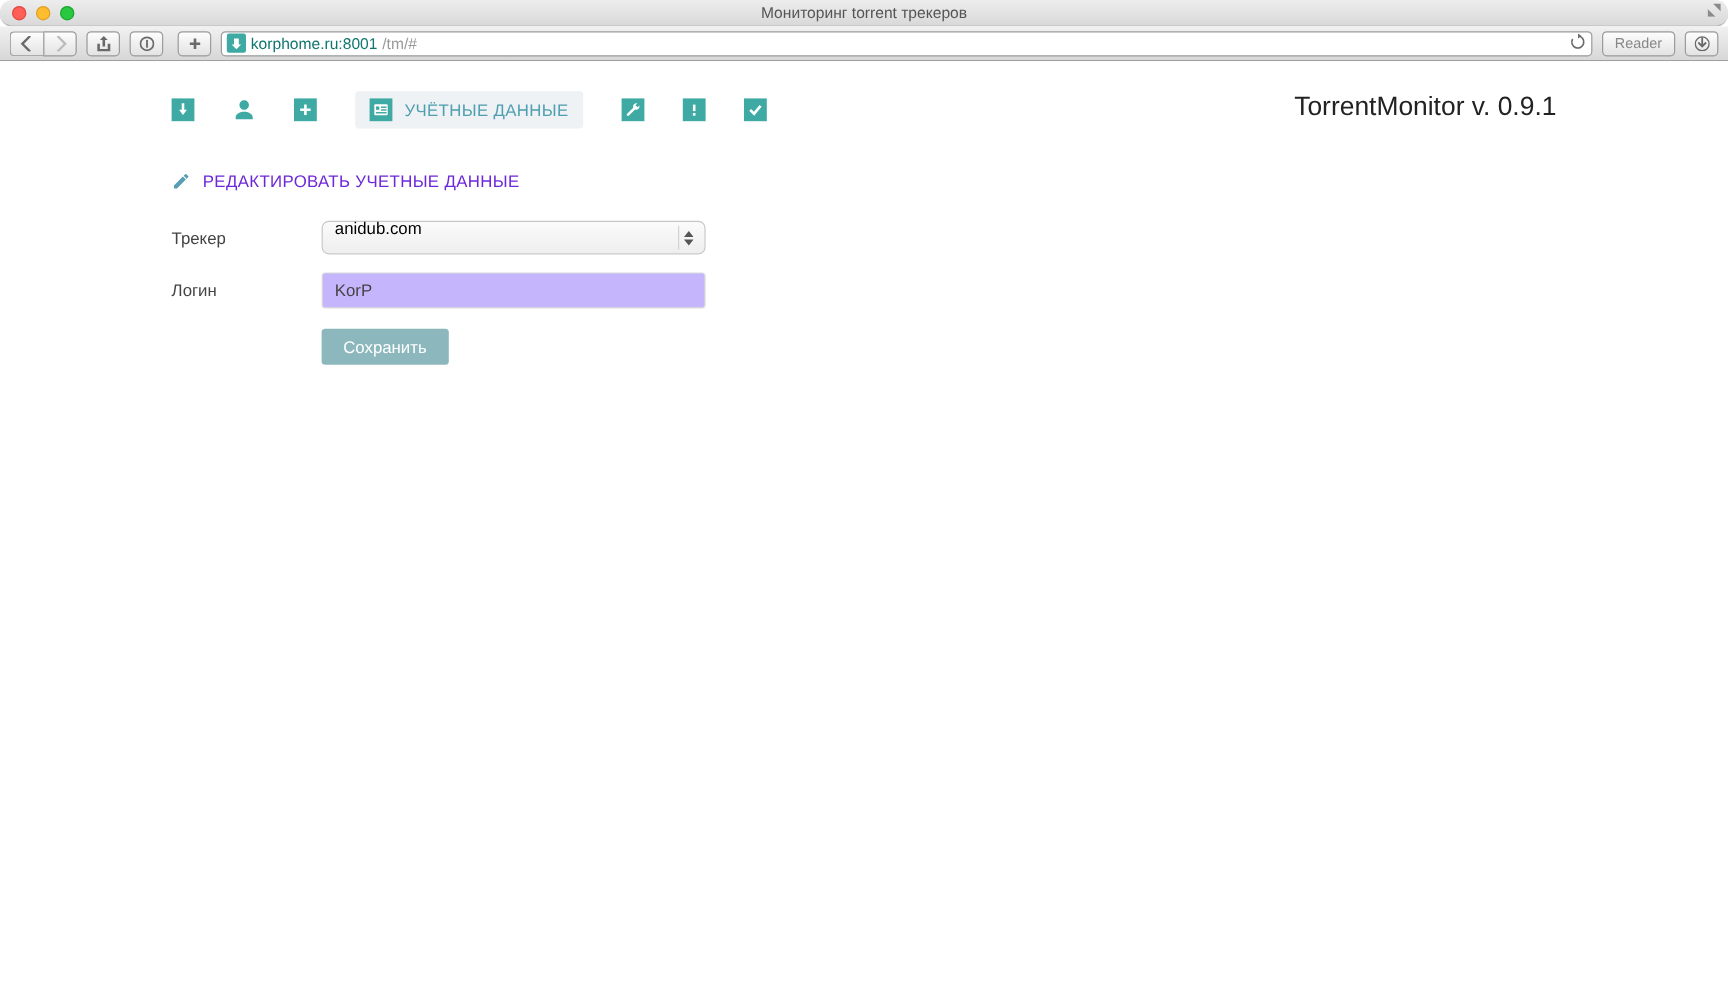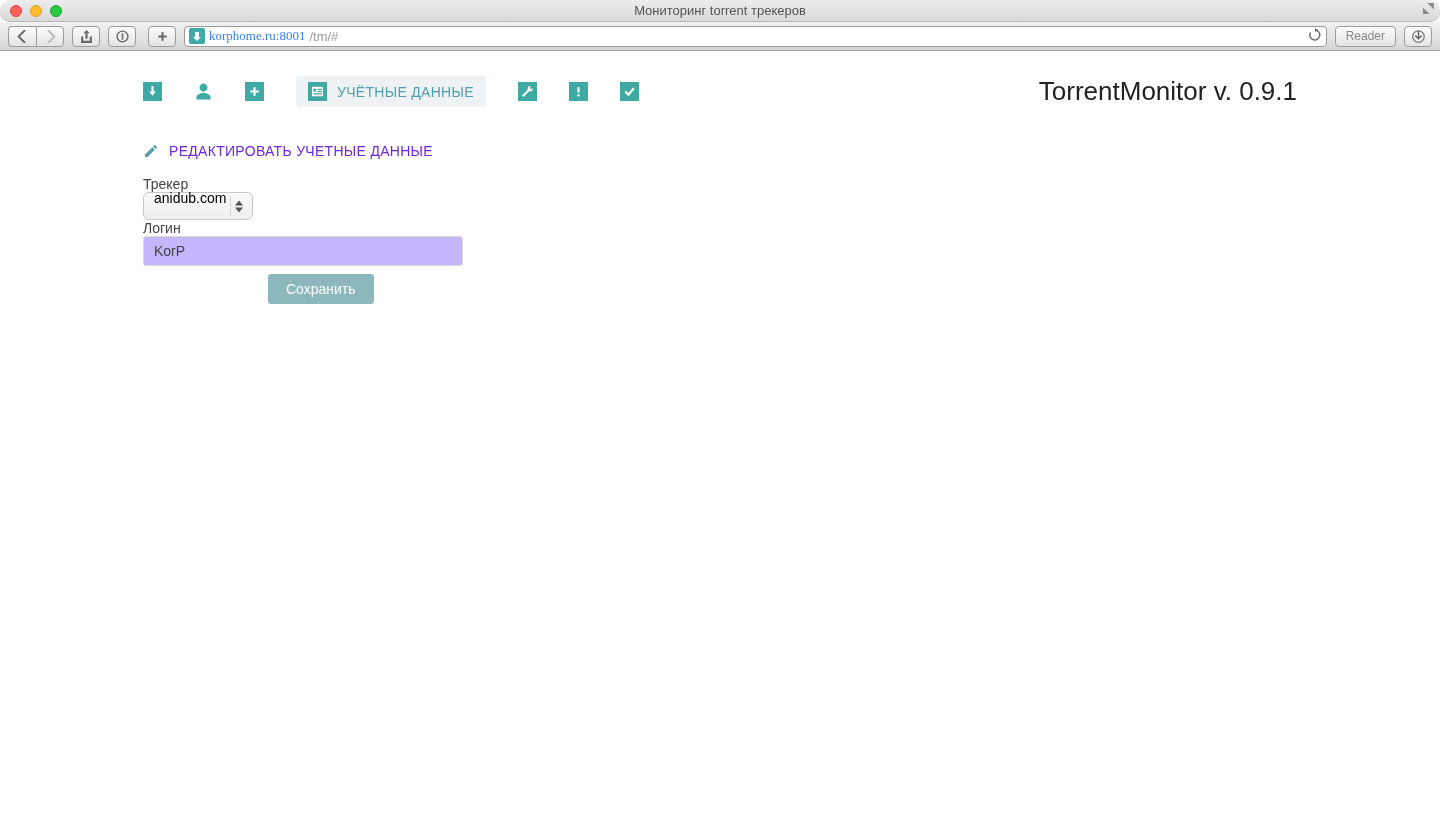--- a/index.html
+++ b/index.html
@@ -15,40 +15,40 @@
   .arrow-right-corner{position:absolute;right:6px;top:3px;color:#888;font-size:11px;}
   
   .toolbar{height:29px; background:linear-gradient(#f1f1f1,#d7d7d7); border-bottom:1px solid #a0a0a0; display:flex; align-items:center; padding:0 8px; gap:8px; font-size:13px;}
   .btn-group{display:flex;gap:0;}
   .tb-btn{width:28px;height:21px;border:1px solid #9b9b9b;background:linear-gradient(#fdfdfd,#e3e3e3);border-radius:4px;display:flex;align-items:center;justify-content:center;color:#5a5a5a;font-size:12px;}
   .btn-group .tb-btn:first-child{border-right:none;border-radius:4px 0 0 4px;}
   .btn-group .tb-btn:last-child{border-radius:0 4px 4px 0;}
   .urlbar{flex:1;height:21px;border:1px solid #9b9b9b;border-radius:4px;background:#fff;display:flex;align-items:center;padding:0 4px;gap:4px;font-size:13px;color:#222;}
   .urlbar .favicon{width:16px;height:16px;background:#3fa9a4;border-radius:2px;display:flex;align-items:center;justify-content:center;}
   .urlbar .favicon svg{fill:#fff;}
-  .urlbar .host{color:#3b82f6;font-family:Liberation Serif, serif;}
+  .urlbar .host{color:#0f766e;}
   .urlbar .path{color:#9a9a9a;}
   .urlbar .reload{margin-left:auto;color:#6a6a6a;font-size:13px;}
   .reader-btn{height:21px;padding:0 10px;border:1px solid #9b9b9b;border-radius:4px;background:linear-gradient(#fdfdfd,#e3e3e3);color:#888;font-size:12px;display:flex;align-items:center;}
   .tb-btn svg, .dl-icon svg{width:13px;height:13px;}
   
   .page{position:relative; width:100%; height:calc(100% - 51px); background:#fff; overflow:hidden;}
   .nav{position:absolute; left:143px; top:25px; display:flex; align-items:center; gap:32px;}
   .nav-icon{width:19px;height:19px;background:#3fa9a4;display:flex;align-items:center;justify-content:center;}
   .nav-icon svg{fill:#fff;}
   .nav-icon.outline{background:transparent;}
   .nav-icon.outline svg{fill:#3fa9a4;}
   .nav-item-active{display:flex;align-items:center;background:#eef2f5;border-radius:3px;padding:6px 12px;}
   .nav-item-active .label{color:#509fb0;font-size:14px;letter-spacing:.3px;margin-left:10px;font-weight:500;}
-  .app-title{position:absolute; right:143px; top:25px; font-size:26px; color:#222;}
+  .app-title{position:absolute; right:143px; top:25px; font-size:22px; color:#222;}
   .section-header{position:absolute; left:143px; top:92px; display:flex; align-items:center; gap:10px;}
   .section-header svg{fill:#579eb2;}
   .section-header .txt{color:#6d28d9; font-size:14px; letter-spacing:.3px;font-weight:500;}
   .form{position:absolute; left:143px; top:125px; width:450px;}
-  .form-row{display:flex; align-items:flex-start; height:44px;flex-direction:column;}
+  .form-row{display:flex; align-items:center; height:44px;}
   .form-label{width:125px; color:#444; font-size:14px;}
   .form-control{flex:0 0 320px;}
   .select{position:relative;height:28px;border:1px solid #c7c7c7;border-radius:6px;background:linear-gradient(#fbfbfb,#eeeeee);padding:0 26px 16px 10px;font-size:14px;display:flex;align-items:center;}
   .select .chevrons{position:absolute;right:6px;top:3px;bottom:3px;width:16px;display:flex;flex-direction:column;align-items:center;justify-content:center;gap:1px;border-left:1px solid #d3d3d3;}
   .select .chevrons svg{width:8px;height:6px;fill:#555;}
   input.text, input.pwd{width:320px;height:30px;border:1px solid #d9d9d9;border-radius:3px;padding:0 10px;font-size:14px;color:#444;background:#c4b5fd;}
   .save-btn{margin-top:10px; margin-left:125px; height:30px; padding:2px 18px; background:#8cb8bd; color:#fff; border:none; border-radius:3px; font-size:14px;cursor:pointer;}
 </style>
 </head>
 <body>

